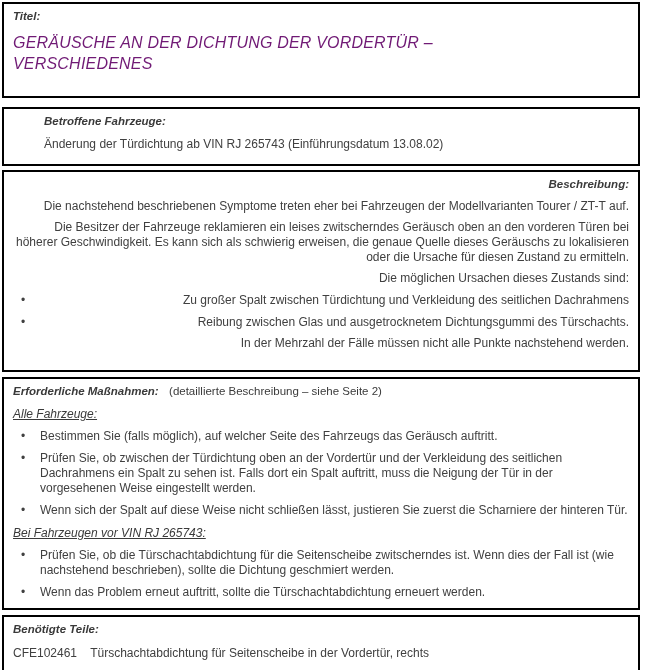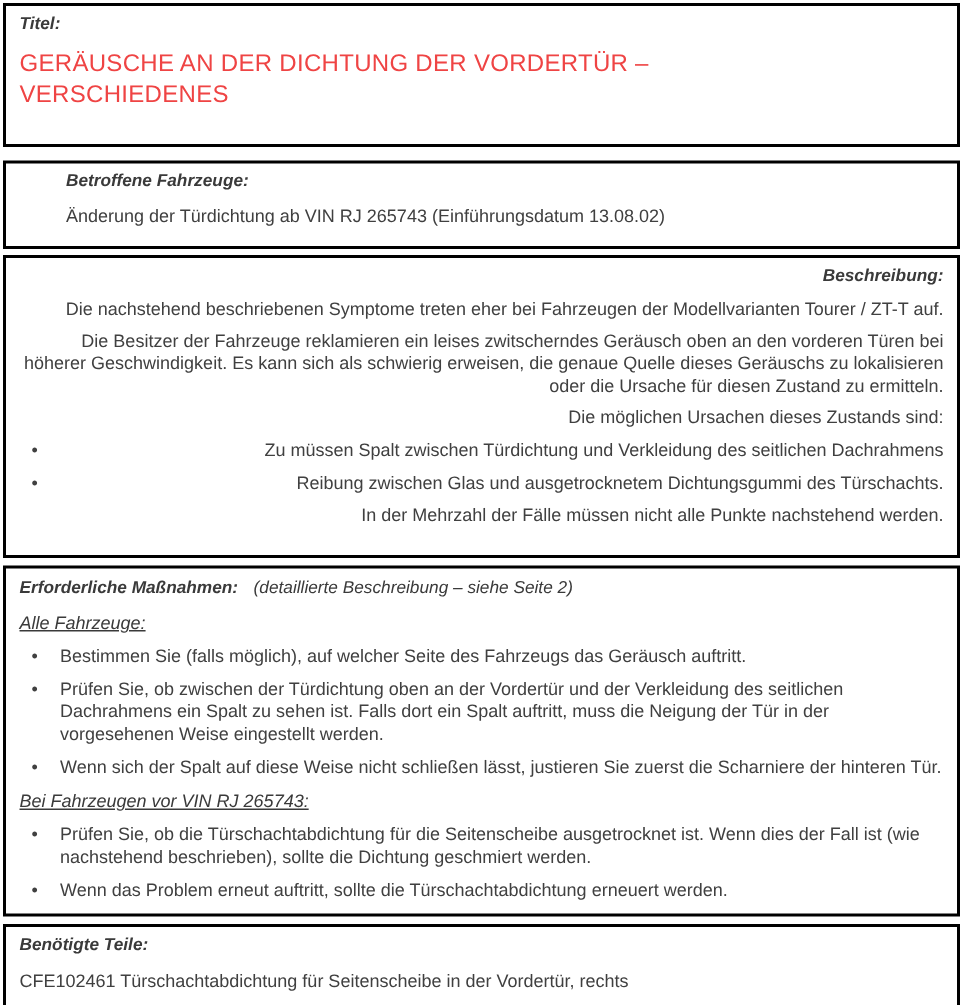--- a/index.html
+++ b/index.html
@@ -27,22 +27,23 @@
     font-style: italic;
     color: #3a3a3a;
   }
   
   .box-titel { min-height: 84px; padding-bottom: 22px; margin-bottom: 9px; }
   .doc-title {
     margin-top: 9px;
     font-size: 16px;
     line-height: 21px;
     max-width: 530px;
-    color: #ef4444;
+    color: #701a75;
     letter-spacing: 0.2px;
+    font-style: italic;
   }
   
   .box-vehicles { min-height: 52px; padding-bottom: 12px; margin-bottom: 4px; padding-left: 40px; }
   .box-vehicles .body-line { margin-top: 9px; }
   
   .box-description { min-height: 202px; text-align: right; }
   .para { margin-top: 6px; }
   .para-first { margin-top: 8px; }
   ul.bullets { list-style: none; }
   ul.bullets > li {
@@ -57,34 +58,33 @@
     top: 0;
   }
   .closing { margin-top: 6px; }
   .closing .line { margin: 0; }
   
   .box-actions { min-height: 227px; }
   .heading-row { margin-bottom: 2px; }
   .heading-note {
     font-size: 11.5px;
     font-weight: normal;
-    font-style: italic;
     color: #3a3a3a;
     margin-left: 7px;
   }
   .subhead {
     font-style: italic;
     text-decoration: underline;
     margin-top: 8px;
     color: #3a3a3a;
   }
   
   .box-parts { min-height: 76px; margin-bottom: 0; }
   .part-row { margin-top: 10px; }
-  .part-number { display: inline-block; }
+  .part-number { display: inline-block; margin-right: 10px; }
 </style>
 </head>
 <body>
 
 <div class="page">
 
   <section class="box box-titel">
     <h2 class="sec-heading">Titel:</h2>
     <div class="doc-title">GERÄUSCHE AN DER DICHTUNG DER VORDERTÜR – VERSCHIEDENES</div>
   </section>
@@ -95,21 +95,21 @@
   </section>
 
   <section class="box box-description">
     <h2 class="sec-heading">Beschreibung:</h2>
     <p class="para para-first">Die nachstehend beschriebenen Symptome treten eher bei Fahrzeugen der Modellvarianten Tourer / ZT-T auf.</p>
     <p class="para">Die Besitzer der Fahrzeuge reklamieren ein leises zwitscherndes Geräusch oben an den vorderen Türen bei höherer Geschwindigkeit. Es kann sich als schwierig erweisen, die genaue Quelle dieses Geräuschs zu lokalisieren oder die Ursache für diesen Zustand zu ermitteln.</p>
     <p class="para">Die möglichen Ursachen dieses Zustands sind:</p>
     <ul class="bullets">
 
         <li>
-          <span>Zu müssen Spalt zwischen Türdichtung und Verkleidung des seitlichen Dachrahmens</span>
+          <span>Zu großer Spalt zwischen Türdichtung und Verkleidung des seitlichen Dachrahmens</span>
         </li>
 
         <li>
           <span>Reibung zwischen Glas und ausgetrocknetem Dichtungsgummi des Türschachts.</span>
         </li>
       </ul>
     <div class="closing">
       <div class="line">In der Mehrzahl der Fälle müssen nicht alle Punkte nachstehend werden.</div>
     </div>
   </section>
@@ -131,21 +131,21 @@
         </li>
 
         <li>
           <span>Wenn sich der Spalt auf diese Weise nicht schließen lässt, justieren Sie zuerst die Scharniere der hinteren Tür.</span>
         </li>
       </ul>
     <div class="subhead">Bei Fahrzeugen vor VIN RJ 265743:</div>
     <ul class="bullets">
 
         <li>
-          <span>Prüfen Sie, ob die Türschachtabdichtung für die Seitenscheibe ausgetrocknet ist.  Wenn dies der Fall ist (wie nachstehend beschrieben), sollte die Dichtung geschmiert werden.</span>
+          <span>Prüfen Sie, ob die Türschachtabdichtung für die Seitenscheibe zwitscherndes ist.  Wenn dies der Fall ist (wie nachstehend beschrieben), sollte die Dichtung geschmiert werden.</span>
         </li>
 
         <li>
           <span>Wenn das Problem erneut auftritt, sollte die Türschachtabdichtung erneuert werden.</span>
         </li>
       </ul>
   </section>
 
   <section class="box box-parts">
     <h2 class="sec-heading">Benötigte Teile:</h2>

